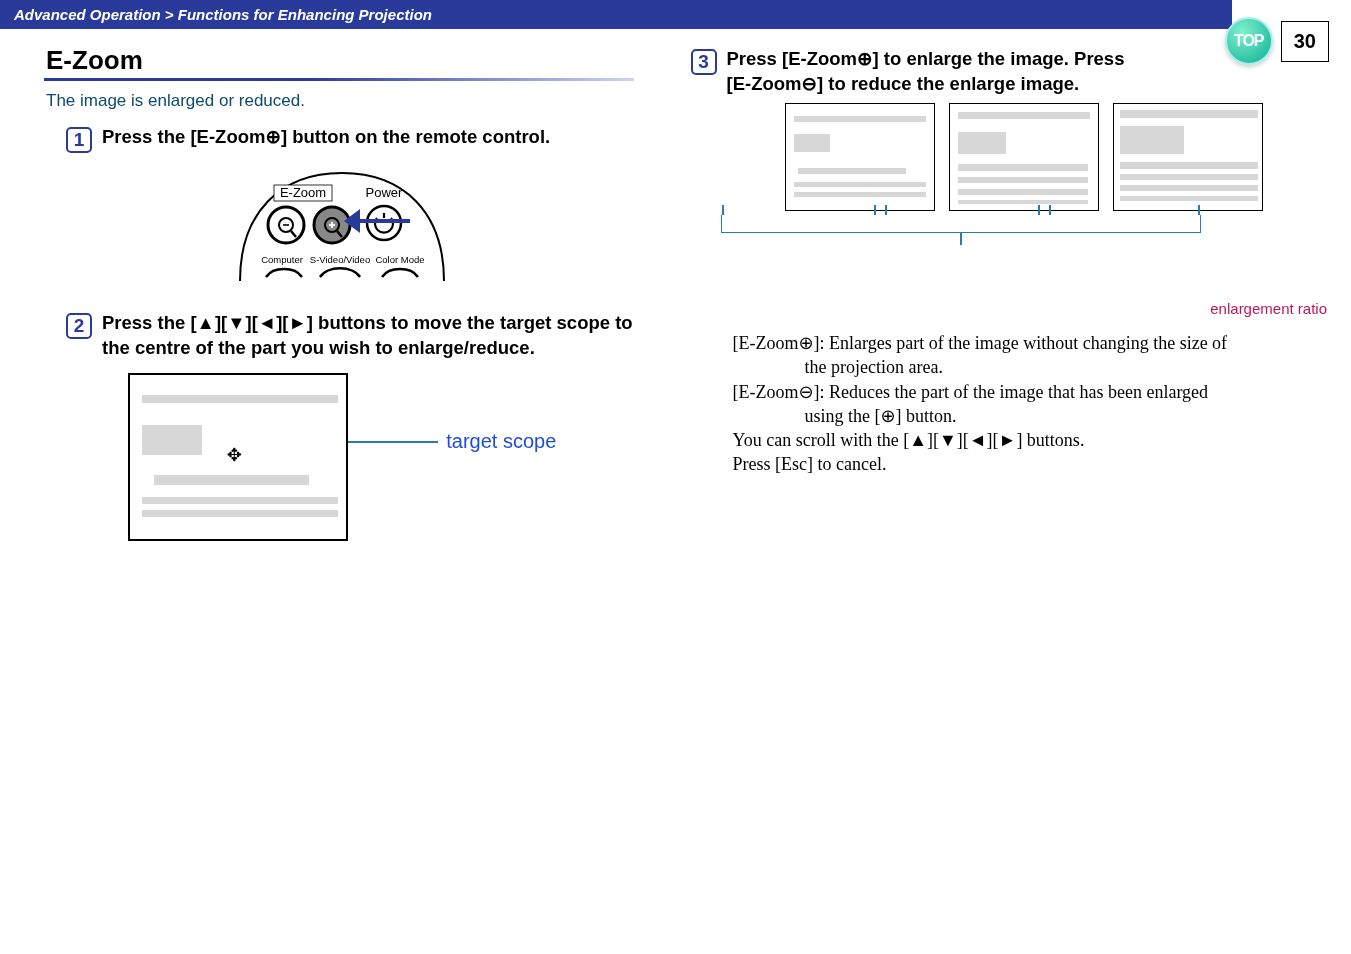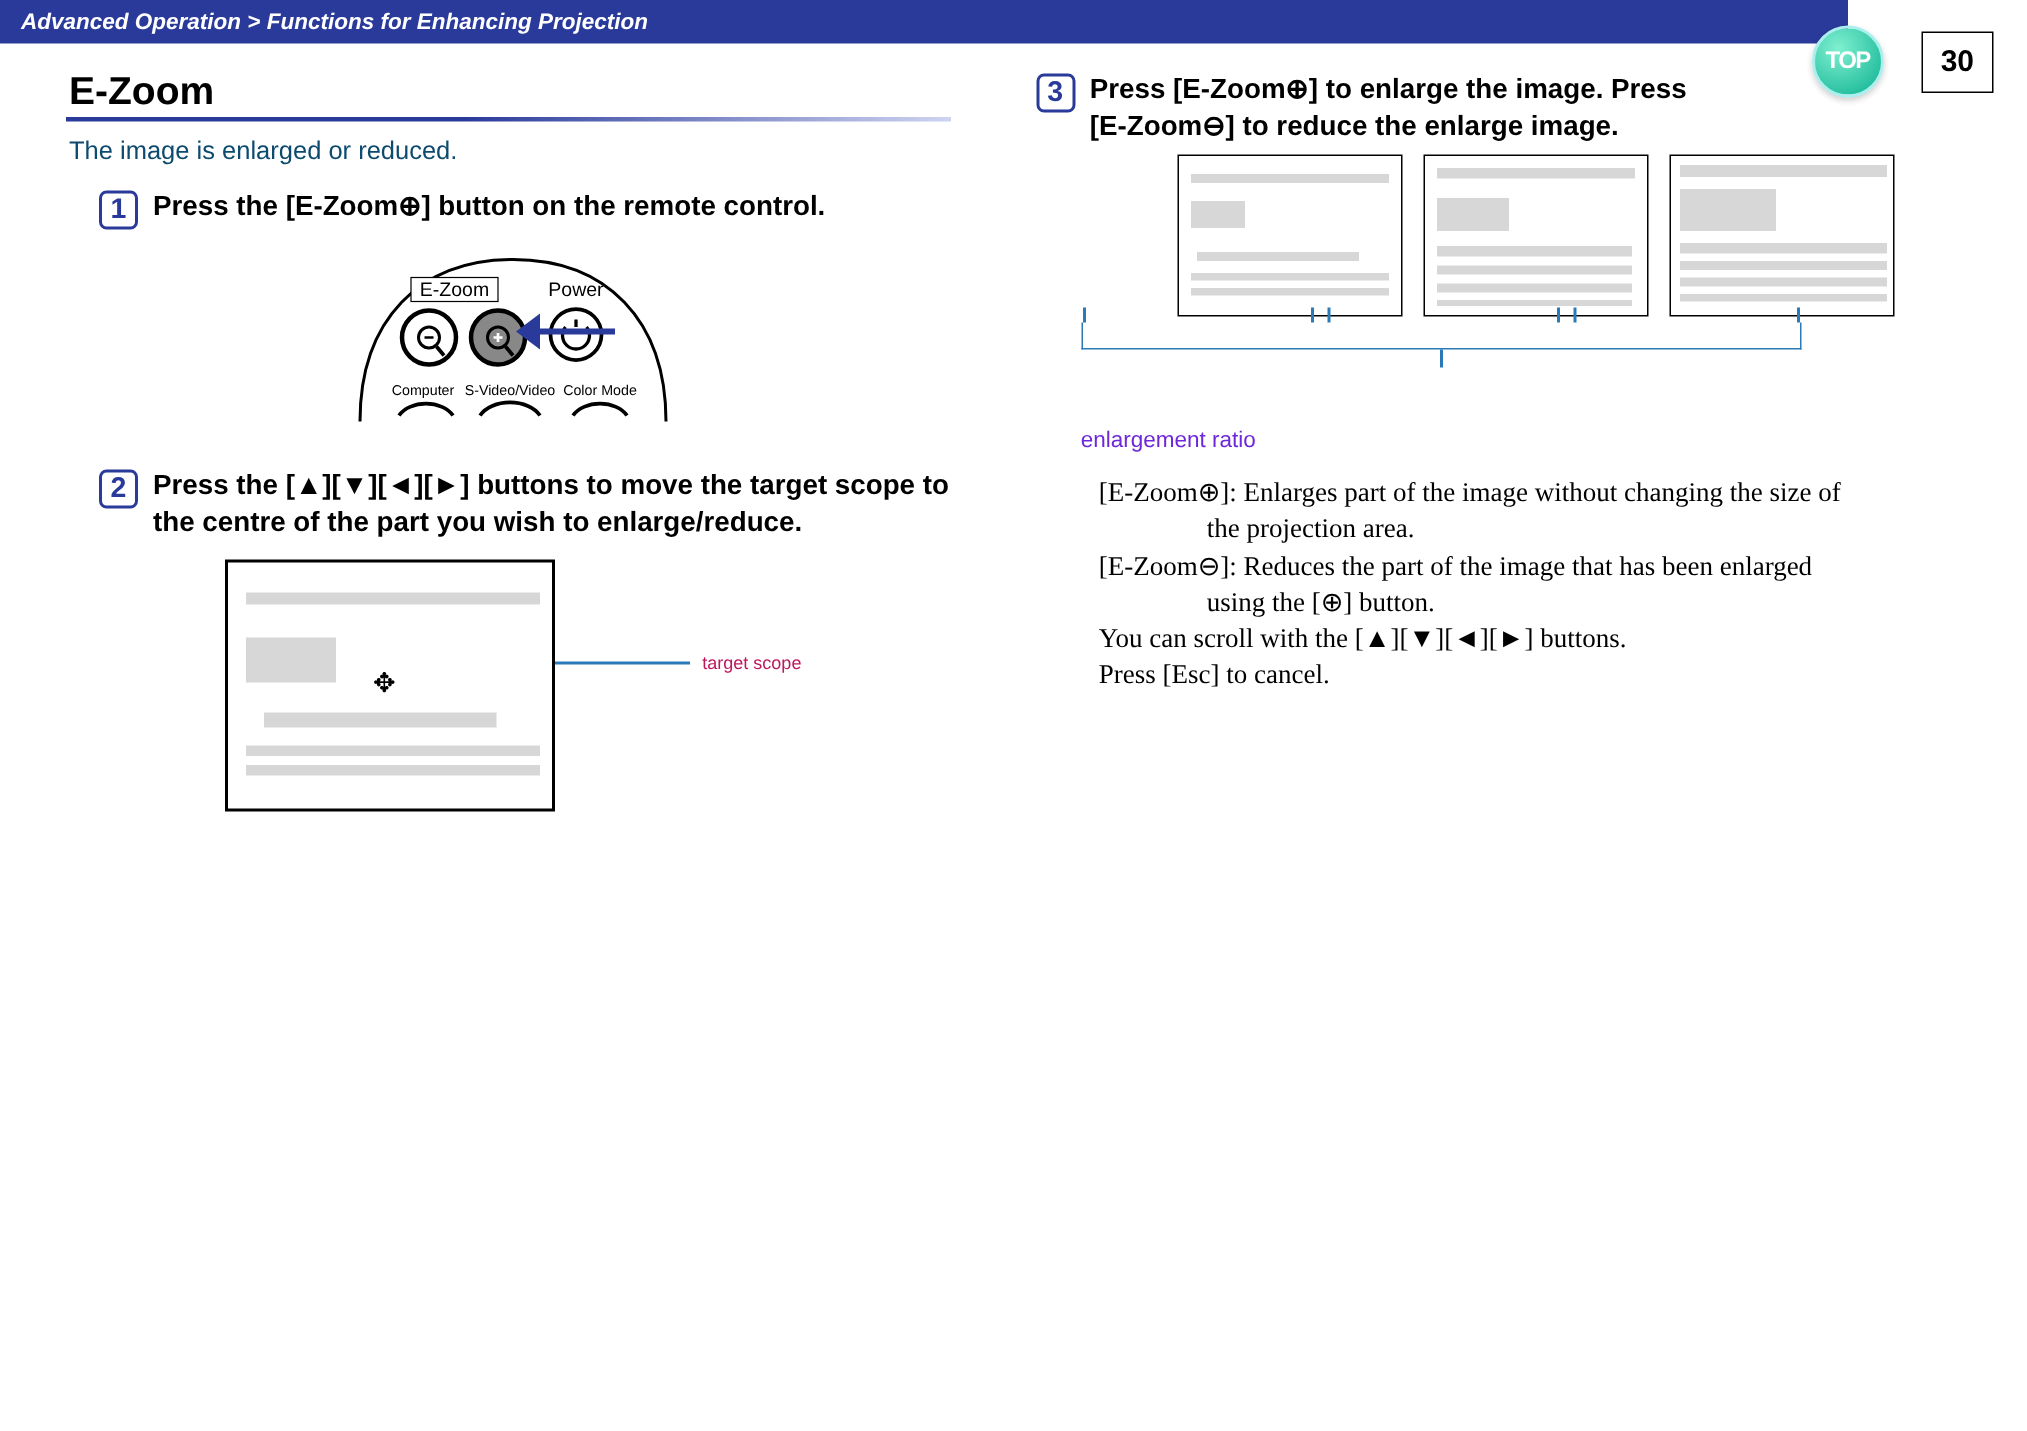--- a/index.html
+++ b/index.html
@@ -21,21 +21,21 @@
     font-size: 15px;
     padding: 6px 14px;
     width: 1232px;
   }
   .top-nav {
     position: absolute;
     top: 17px;
     right: 22px;
     display: flex;
     align-items: center;
-    gap: 25px;
+    gap: 8px;
   }
   .top-badge {
     width: 48px; height: 48px; border-radius: 50%;
     background: radial-gradient(circle at 35% 30%, #7ff0d0, #0bb090);
     color: #fff; font-weight: bold; font-size: 16px;
     display: flex; align-items: center; justify-content: center;
     border: 2px solid #aee;
     box-shadow: 0 2px 4px rgba(0,0,0,0.2);
     letter-spacing: -1px;
   }
@@ -125,22 +125,22 @@
     position: absolute;
     width: 24px; height: 24px;
     font-size: 18px;
     display: flex; align-items: center; justify-content: center;
     left: 92px; top: 68px;
   }
   .callout-line {
     width: 90px; height: 2px; background: #2a7ab8;
   }
   .callout-text {
-    color: #be185d;
-    font-size: 12px;
+    color: #1d4ed8;
+    font-size: 20px;
   }
   .tri-screen-wrap {
     display: flex;
     justify-content: center;
     gap: 14px;
     margin: 6px 0 4px 30px;
     position: relative;
   }
   .mini { border: 1.5px solid #000; width: 150px; height: 108px; position: relative; background: #fff; }
   .mini .m-line { position: absolute; background: #d7d7d7; }
@@ -157,24 +157,24 @@
   .bracket-stem {
     position: absolute;
     width: 2px;
     height: 12px;
     background: #2a7ab8;
     left: 239px;
     top: 18px;
   }
   .bracket .bstub { position:absolute; width:2px; height:10px; background:#2a7ab8; top:-10px; }
   .ratio-label {
-    color: #6d28d9;
+    color: #be185d;
     font-size: 15px;
-    text-align: left;
-    margin-top: 34px;
+    text-align: right;
+    margin-top: 49px;
     margin-left: 30px;
   }
   .defs {
     font-family: "Times New Roman", serif;
     font-size: 18px;
     margin: 14px 0 0 42px;
     line-height: 1.35;
   }
   .defs .indent { margin-left: 72px; }
 </style>

